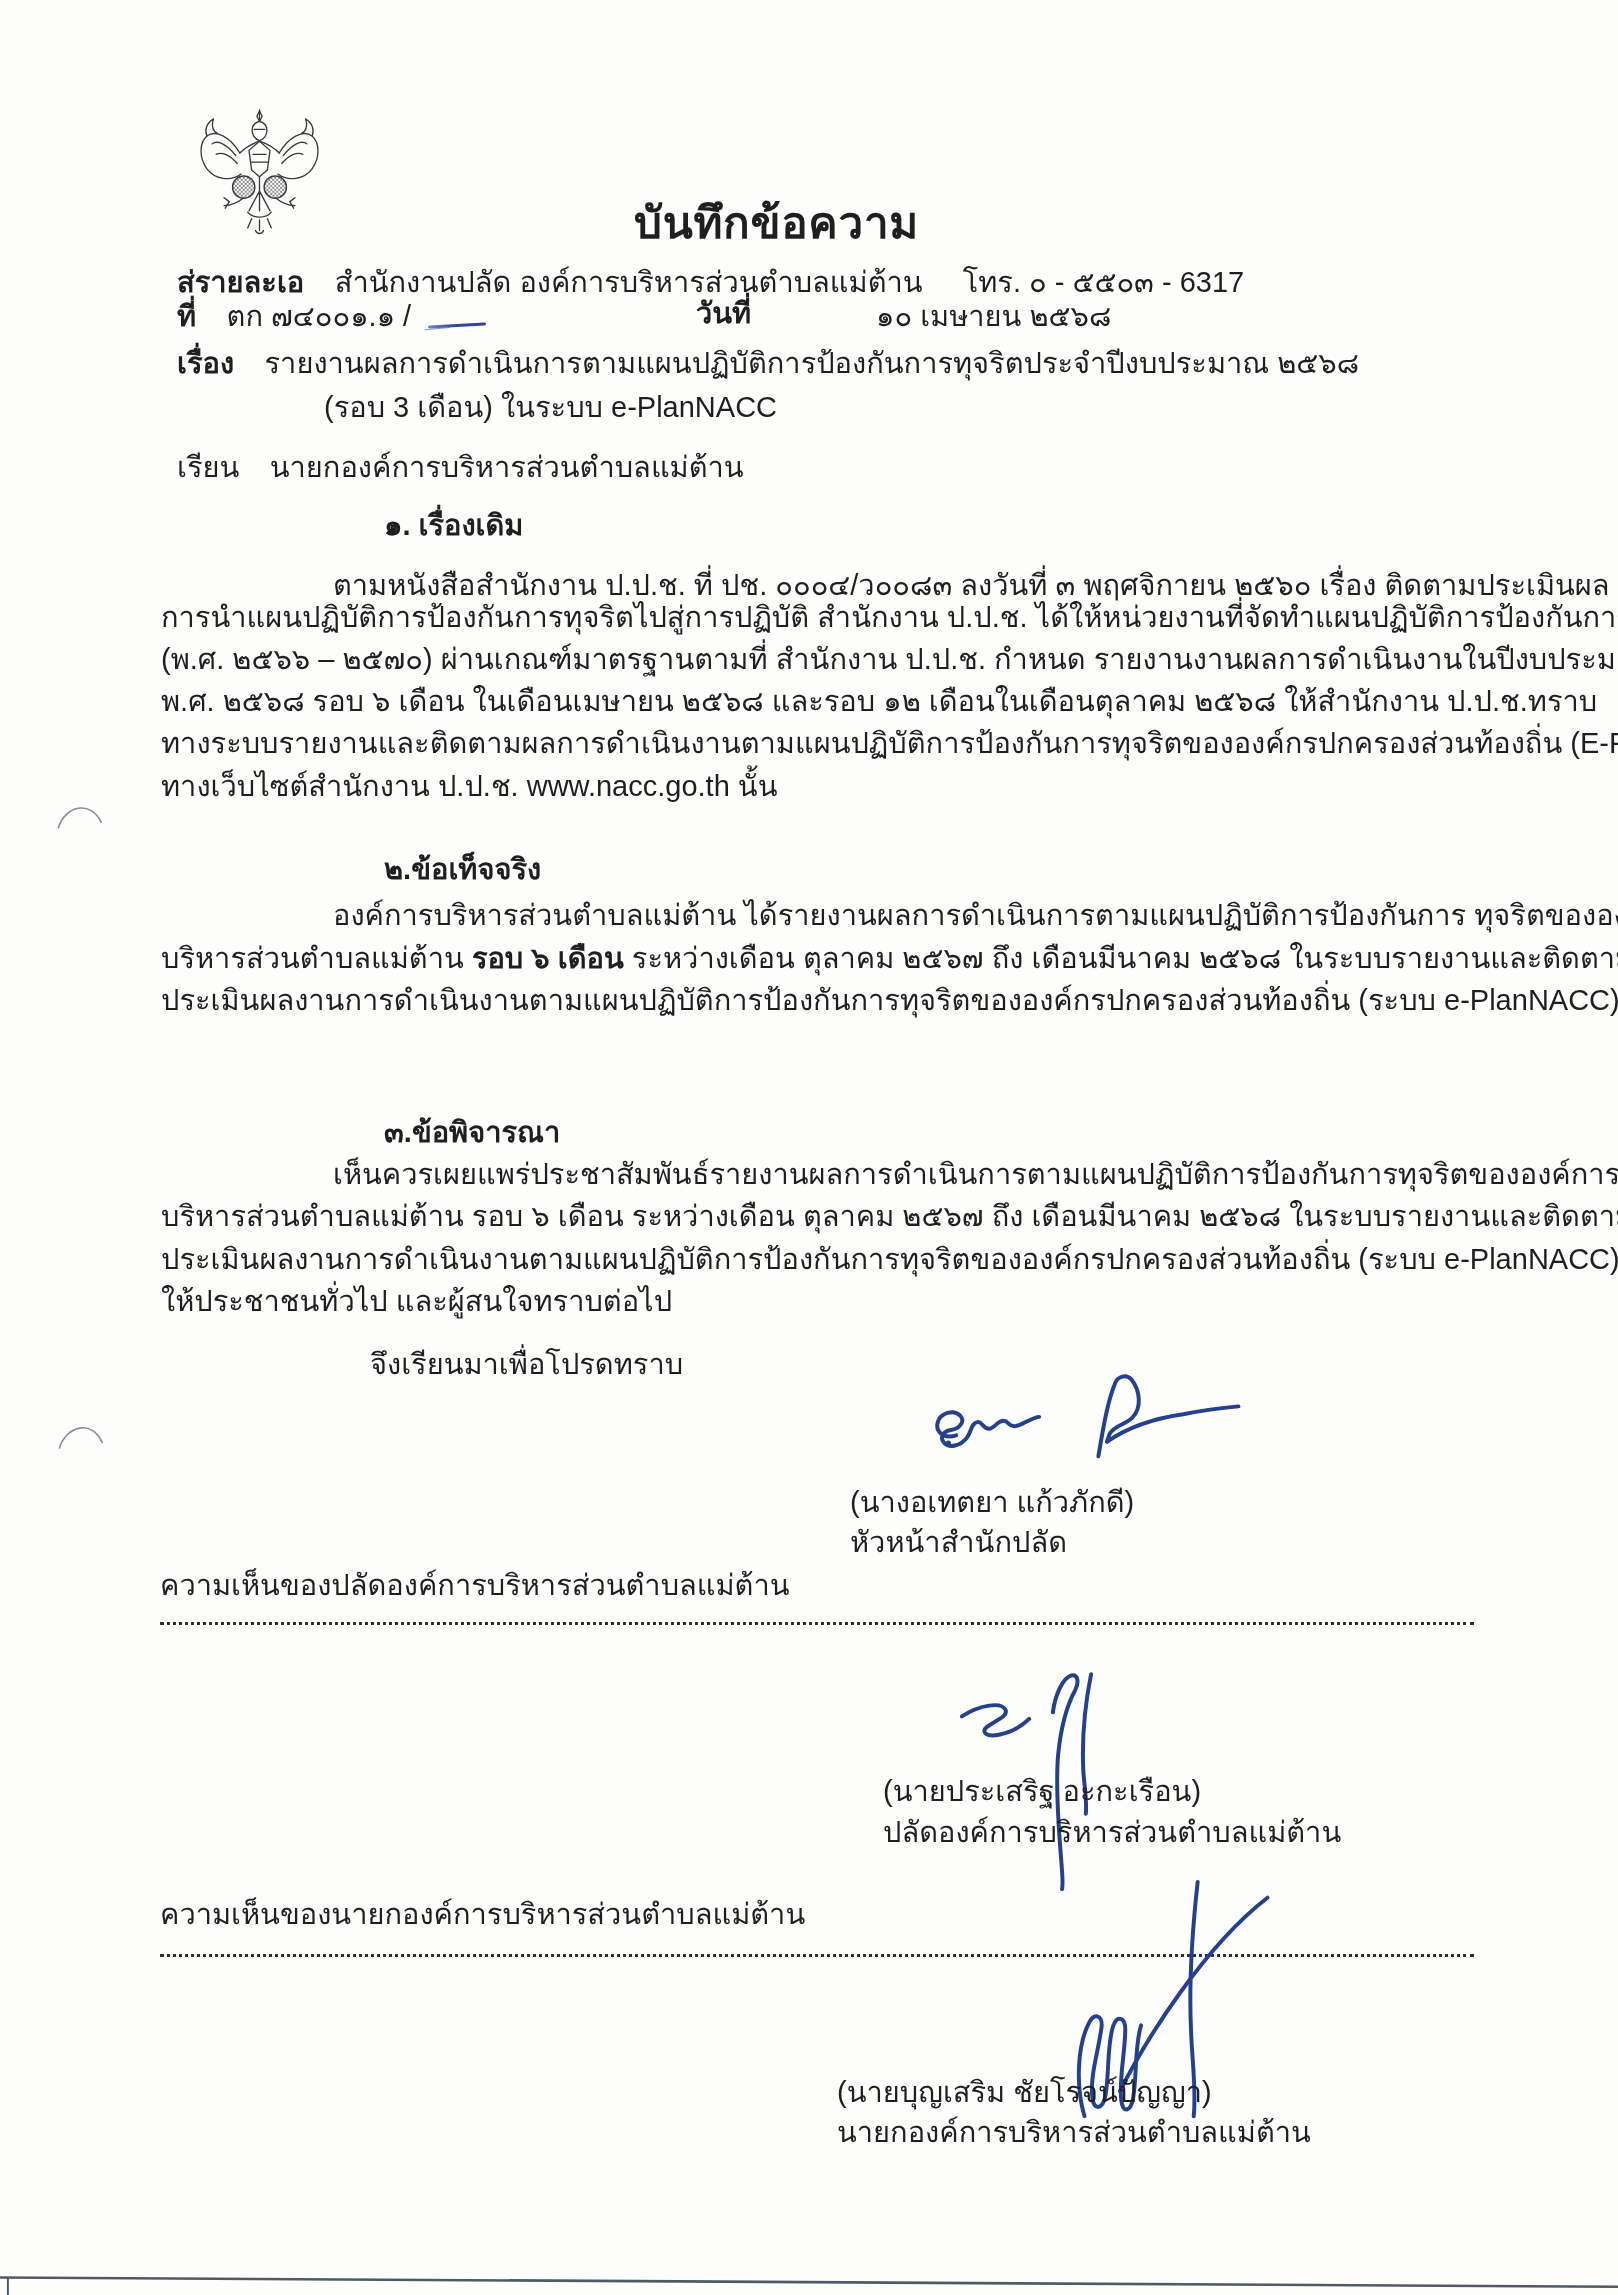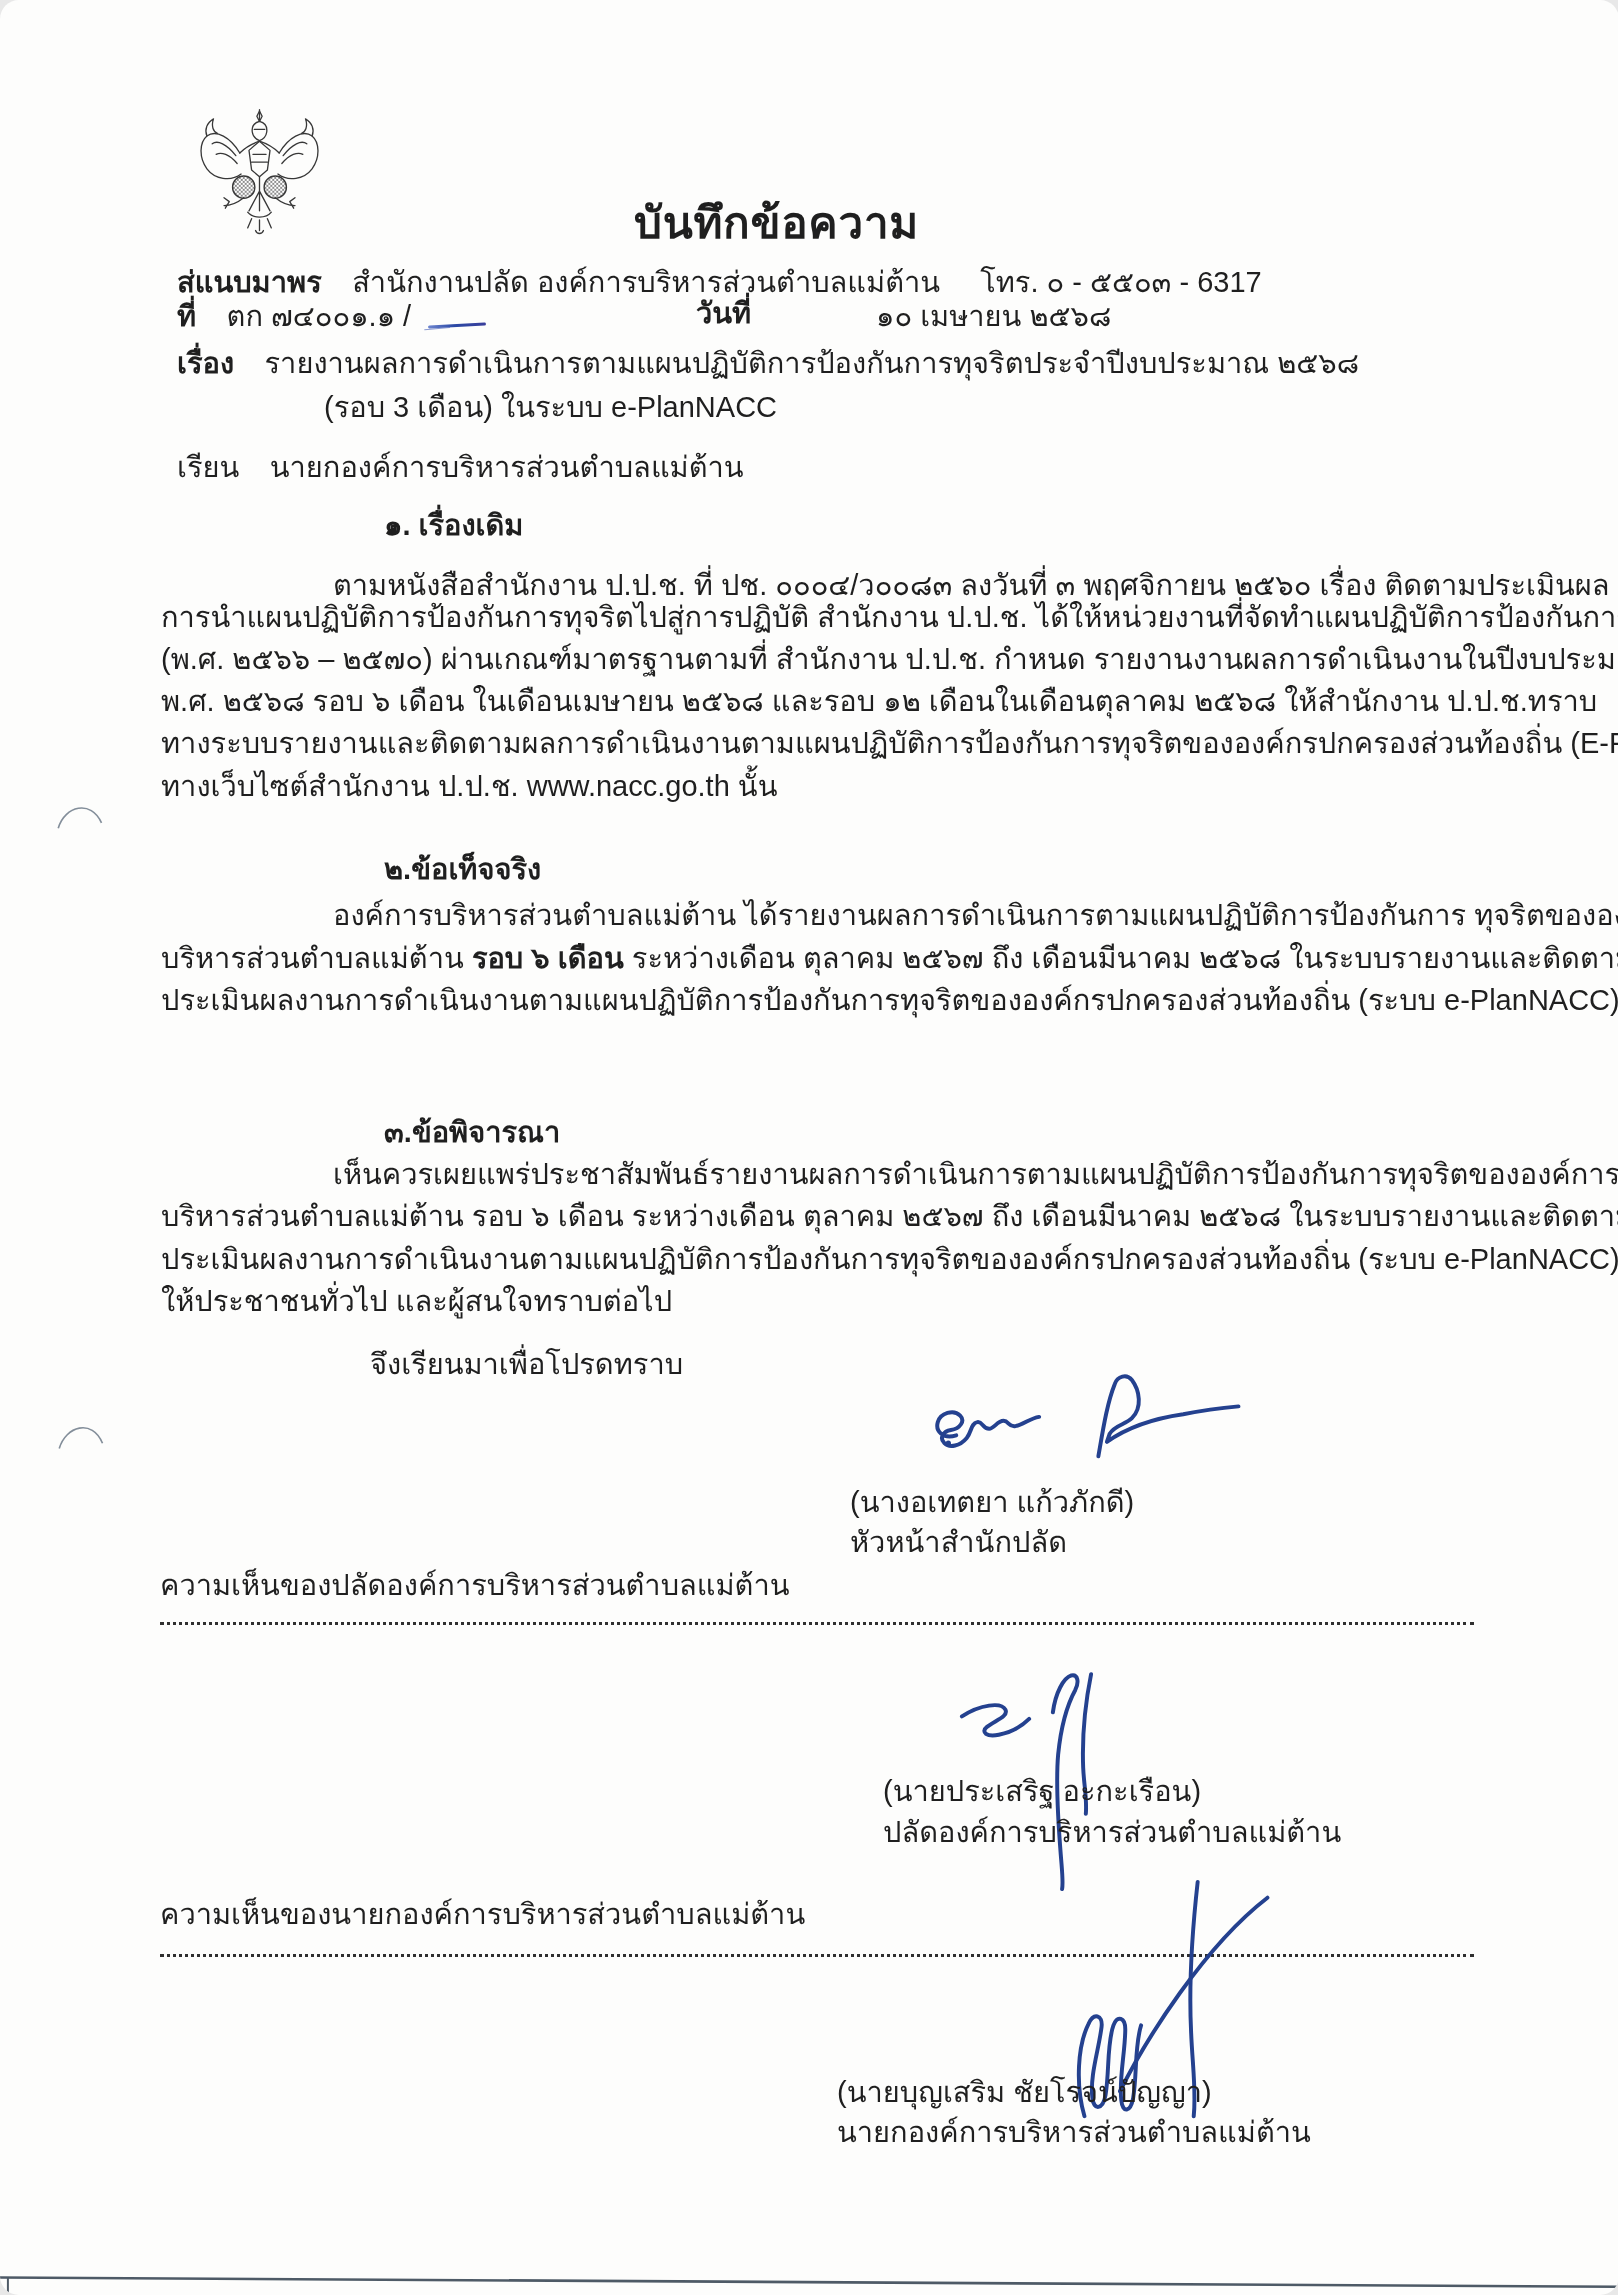--- a/index.html
+++ b/index.html
@@ -8,21 +8,20 @@
     --paper:#fdfdfc;
   }
   html,body{margin:0;padding:0;background:#e8e8e8;}
   .page{
     position:relative;
     width:1619px;height:2295px;
     background:var(--paper);
     overflow:hidden;
     font-family:"Liberation Sans", sans-serif;
     color:var(--ink);
-    border-radius:19px;
   }
   .line{
     position:absolute;
     white-space:nowrap;
     font-size:29px;
     line-height:1.25;
     color:var(--ink);
   }
   .b{font-weight:700;}
   .title{
@@ -99,21 +98,21 @@
       <path d="M96 106 l0 52 M96 128 l-16 30 M96 128 l16 30"></path>
       <path d="M78 160 C86 170 106 170 114 160"></path>
       <path d="M84 170 l-6 14 M96 172 l0 16 M108 170 l6 14"></path>
       <path d="M90 188 c2 6 10 6 12 0"></path>
     </g>
   </svg>
 
   <div class="title">บันทึกข้อความ</div>
 
   <div class="line row" style="left:177px;top:264px">
-    <span class="b">ส่แนบมาพร</span>
+    <span class="b">ส่รายละเอ</span>
     <span>สำนักงานปลัด องค์การบริหารส่วนตำบลแม่ต้าน</span>
     <span class="gap-lg">โทร. ๐ - ๕๕๐๓ - 6317</span>
   </div>
 
   <div class="line row" style="left:177px;top:298px">
     <span class="b">ที่</span>
     <span>ตก ๗๔๐๐๑.๑ /</span>
   </div>
   <div class="pen-dash"></div>
   <div class="line b" style="left:696px;top:295px">วันที่</div>

